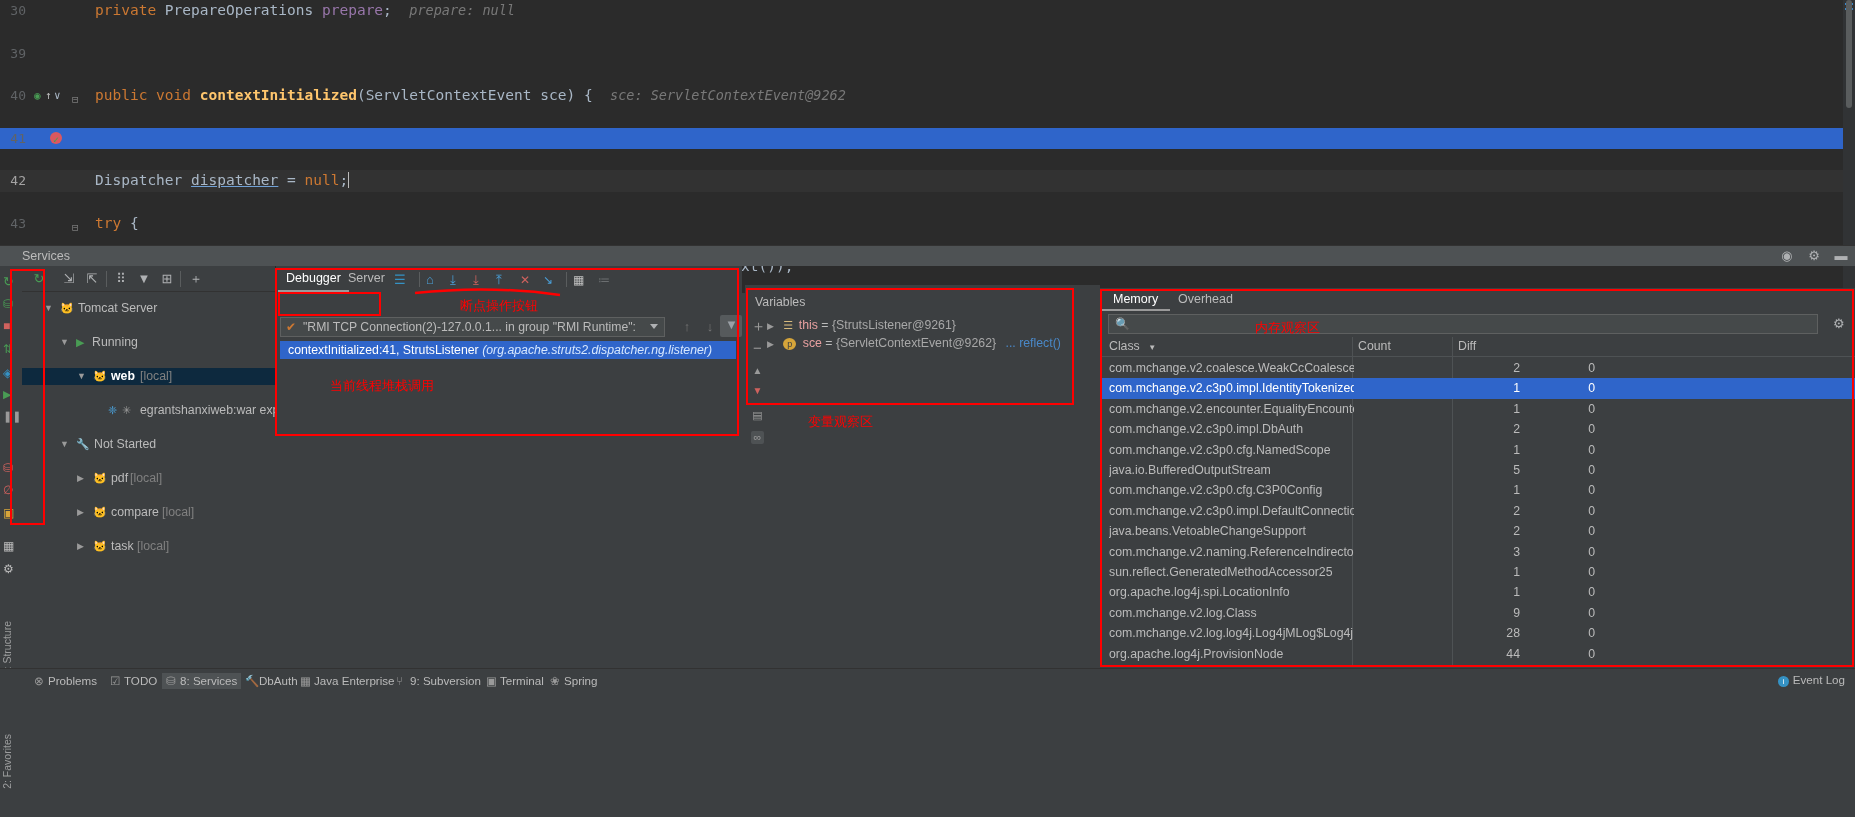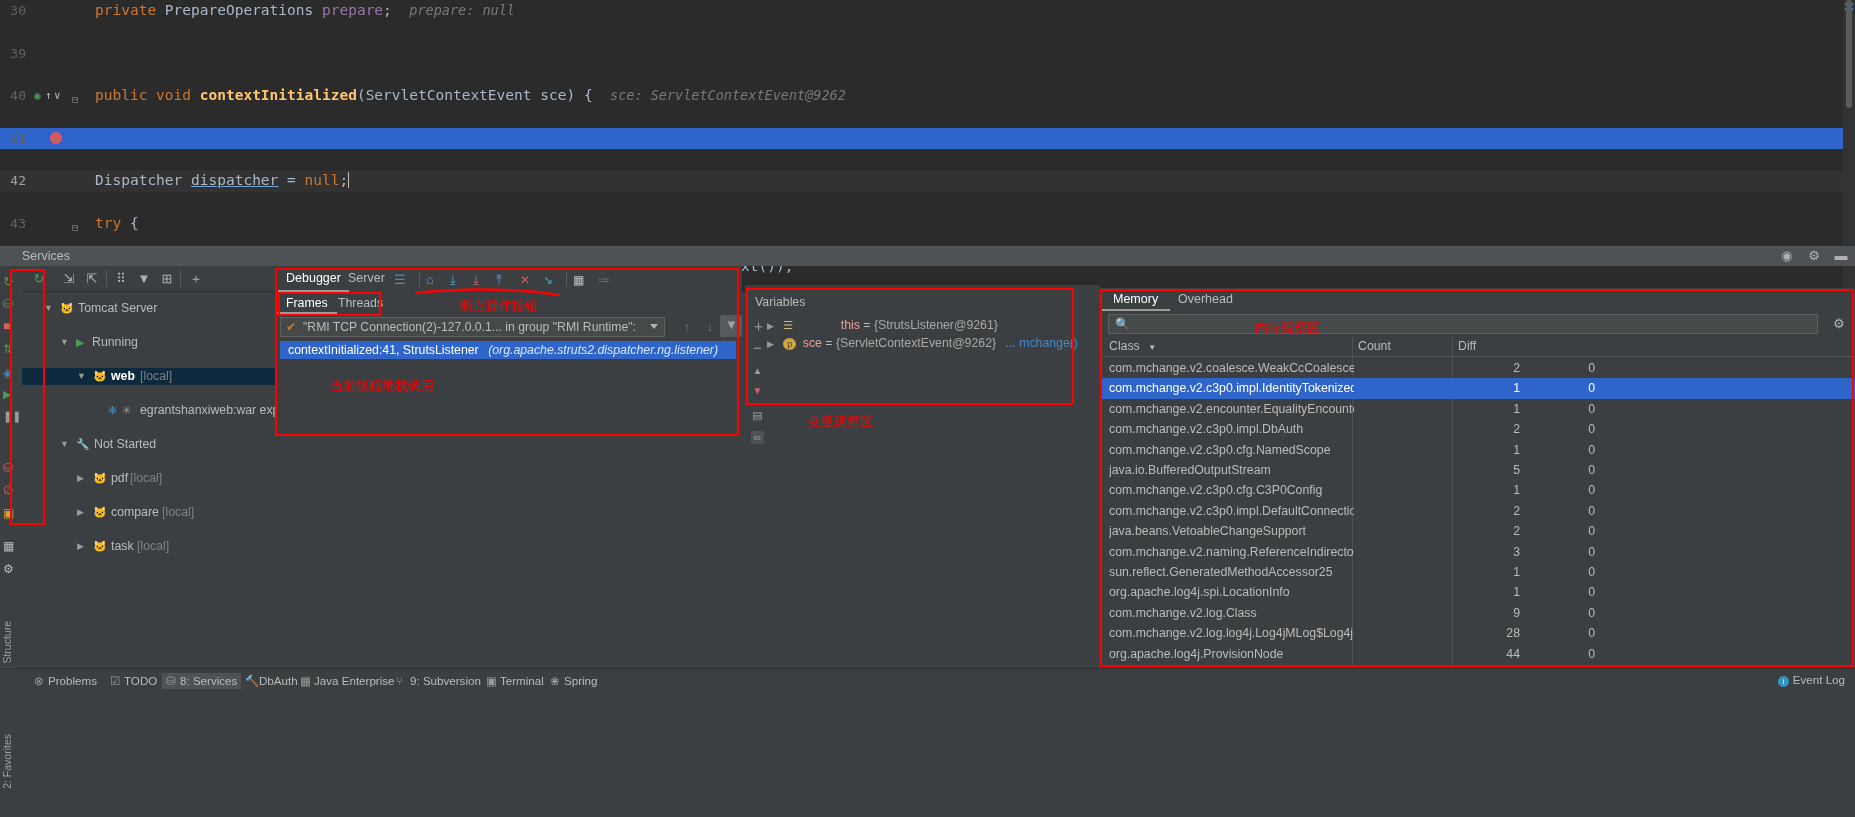--- a/index.html
+++ b/index.html
@@ -78,21 +78,21 @@
   .frame-row { position: absolute; left: 4px; top: 75px; width: 456px; height: 18px; background: #2f65ca; font-size: 12.3px; color: #ffffff; line-height: 18px; padding-left: 8px; white-space: nowrap; overflow: hidden; cursor: pointer; }
   .frame-pkg { color: #d6e7ff; font-style: italic; }
 
   
   .var-panel { position: absolute; left: 745px; top: 285px; width: 355px; height: 120px; background: #3c3f41; }
   .var-title { position: absolute; left: 10px; top: 10px; font-size: 12.3px; color: #bbbbbb; }
   .var-sidebar { position: absolute; left: 0; top: 0; width: 16px; height: 400px; }
   .vsb { position: absolute; left: 2px; width: 13px; height: 13px; color: #9a9a9a; font-size: 14px; text-align: center; line-height: 13px; cursor: pointer; }
   .var-row { position: absolute; left: 20px; height: 18px; line-height: 18px; font-size: 12.3px; white-space: nowrap; cursor: pointer; }
   .var-arrow { color: #9a9a9a; font-size: 9px; margin-right: 6px; }
-  .var-name { color: #e8a0a0; margin-left: 42px; }
+  .var-name { color: #e8a0a0; }
   .var-eq { color: #bbbbbb; }
   .var-val { color: #a8a8a8; }
   .var-link { color: #4a88c7; }
   .vicon-f { display: inline-block; width: 12px; color: #d7ba7d; font-size: 11px; }
   .vicon-p { display: inline-block; width: 14px; height: 12px; }
 
   
   .mem-panel { position: absolute; left: 1100px; top: 288px; width: 755px; height: 378px; background: #3c3f41; }
   .mem-tabs { position: absolute; left: 0; top: 0; width: 755px; height: 24px; }
   .mtab { position: absolute; top: 4px; font-size: 12.5px; color: #bbbbbb; cursor: pointer; }
@@ -284,40 +284,36 @@
       <span class="dbtn" style="left:174px;color:#4a9ed6;font-size:13px;line-height:16px">⤓</span>
       <span class="dbtn" style="left:197px;color:#d0625e;font-size:13px;line-height:16px">⤓</span>
       <span class="dbtn" style="left:220px;color:#4a9ed6;font-size:13px;line-height:16px">⤒</span>
       <span class="dbtn" style="left:244px;color:#d0625e;font-size:12px;line-height:16px">✕</span>
       <span class="dbtn" style="left:267px;color:#4a9ed6;font-size:12px;line-height:16px">↘</span>
       <span class="tbsep" style="left:290px;top:6px;height:15px"></span>
       <span class="dbtn" style="left:297px;color:#c0c0c0;font-size:12px;line-height:16px">▦</span>
       <span class="dbtn" style="left:322px;color:#6b6e70;font-size:12px;line-height:16px">≔</span>
     </div>
 
-    <div class="sub-tabs">
-      <span class="stab active" style="left:10px">Frames</span>
-      <span class="stab" style="left:62px">Threads</span>
-    </div>
 
     <div class="thread-sel">
       <span class="thread-check">✔</span>
       <span class="thread-txt">"RMI TCP Connection(2)-127.0.0.1... in group "RMI Runtime": RUNNING</span>
       <span class="thread-arrow"></span>
     </div>
 
     <span class="nav-btn" style="left:403px">↑</span>
     <span class="nav-btn" style="left:426px">↓</span>
     <span style="position:absolute;left:444px;top:49px;width:22px;height:22px;background:#565a5c;border-radius:2px;cursor:pointer">
       <span style="position:absolute;left:5px;top:2px;color:#9aa0a6;font-size:13px">▼</span>
     </span>
 
     <div class="frame-row">
       <span>contextInitialized:41, StrutsListener</span>
-      <span class="frame-pkg" style="margin-left:6px">(org.apache.struts2.dispatcher.ng.listener)</span>
+      <span class="frame-pkg" style="">(org.apache.struts2.dispatcher.ng.listener)</span>
     </div>
   </div>
 
   <div class="var-panel" style="height:200px">
     <span class="var-title">Variables</span>
 
     <div class="var-sidebar" style="left:4px;top:26px">
       <span class="vsb" style="top:8px;font-size:15px">＋</span>
       <span class="vsb" style="top:30px;font-size:15px">−</span>
       <span class="vsb" style="top:53px;font-size:10px">▲</span>
@@ -333,21 +329,21 @@
       <span class="var-eq"> = </span>
       <span class="var-val">{StrutsListener@9261}</span>
     </div>
 
     <div class="var-row" style="top:49px;left:22px">
       <span class="var-arrow">▶</span>
       <span class="vicon-p" style="display:inline-block;width:13px;height:12px;border-radius:50%;background:#d6a53a;color:#3c3f41;font-size:9px;text-align:center;line-height:12px">p</span>
       <span class="var-name" style="margin-left:3px">sce</span>
       <span class="var-eq"> = </span>
       <span class="var-val">{ServletContextEvent@9262}</span>
-      <span class="var-link" style="margin-left:6px">... mchange()</span>
+      <span class="var-link" style="margin-left:6px">... reflect()</span>
     </div>
   </div>
 
   <div class="mem-panel">
     <div class="mem-tabs">
       <span class="mtab active" style="left:13px">Memory</span>
       <span class="mtab" style="left:78px">Overhead</span>
     </div>
 
     <div class="mem-search">

